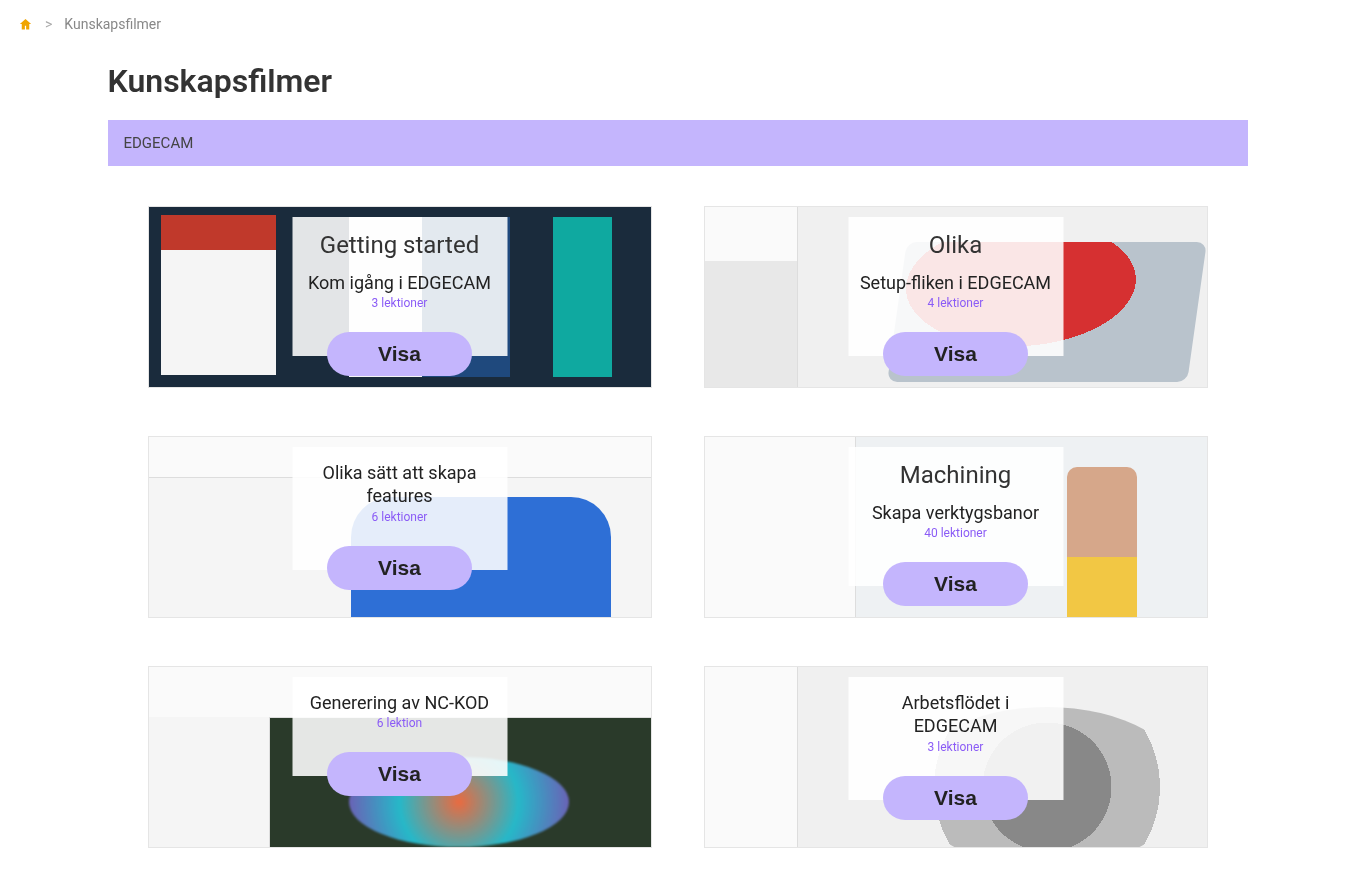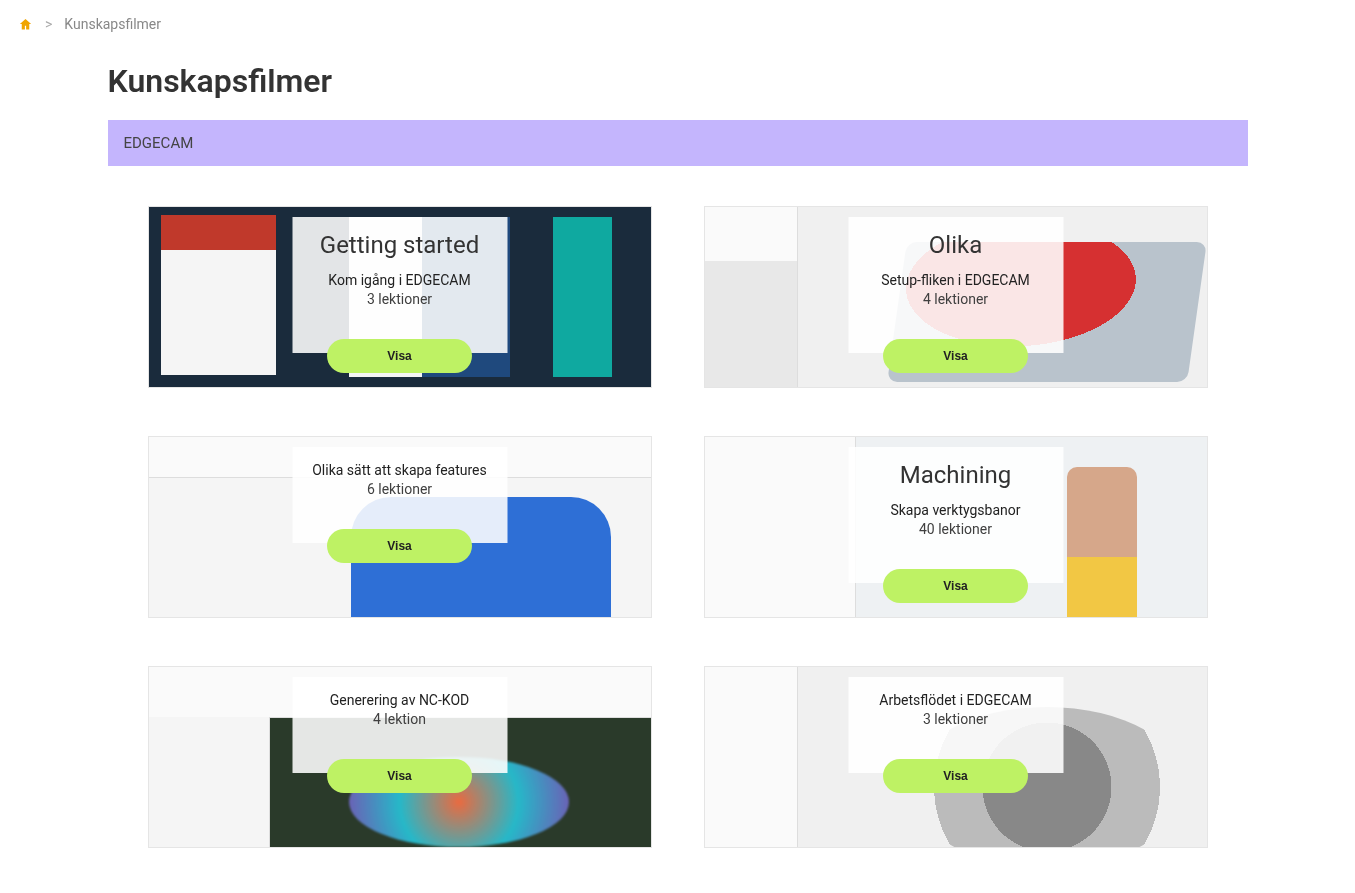--- a/index.html
+++ b/index.html
@@ -66,41 +66,41 @@
   }
   .card-title {
     font-size: 24px;
     font-weight: 400;
     color: #333;
     margin-bottom: 12px;
     white-space: nowrap;
     text-align: center;
   }
   .card-desc {
-    font-size: 14px;
+    font-size: 18px;
     color: #222;
     line-height: 1.3;
   }
   .card-lessons {
-    font-size: 14px;
-    color: #404040;
+    font-size: 12px;
+    color: #8b5cf6;
     margin-top: 2px;
   }
   .visa-btn {
     position: absolute;
     left: 50%;
     bottom: -20px;
     transform: translateX(-50%);
-    background: #bef264;
+    background: #c4b5fd;
     color: #222;
     border: none;
     border-radius: 999px;
     padding: 10px 0;
     width: 145px;
-    font-size: 12px;
+    font-size: 21px;
     font-weight: 600;
     cursor: pointer;
   }
 
   
   .bg-getting {
     background: #1a2b3c;
   }
   .bg-getting::before {
     content:"";
@@ -247,21 +247,21 @@
         <button class="visa-btn">Visa</button>
       </div>
     </div>
 
     <div class="card">
       <div class="card-bg bg-nccode">
           <div class="swirl"></div>
         </div>
       <div class="overlay">
         <div class="card-desc">Generering av NC-KOD</div>
-        <div class="card-lessons">4 lektion</div>
+        <div class="card-lessons">6 lektion</div>
         <button class="visa-btn">Visa</button>
       </div>
     </div>
 
     <div class="card">
       <div class="card-bg bg-floden"></div>
       <div class="overlay">
         <div class="card-desc">Arbetsflödet i EDGECAM</div>
         <div class="card-lessons">3 lektioner</div>
         <button class="visa-btn">Visa</button>

